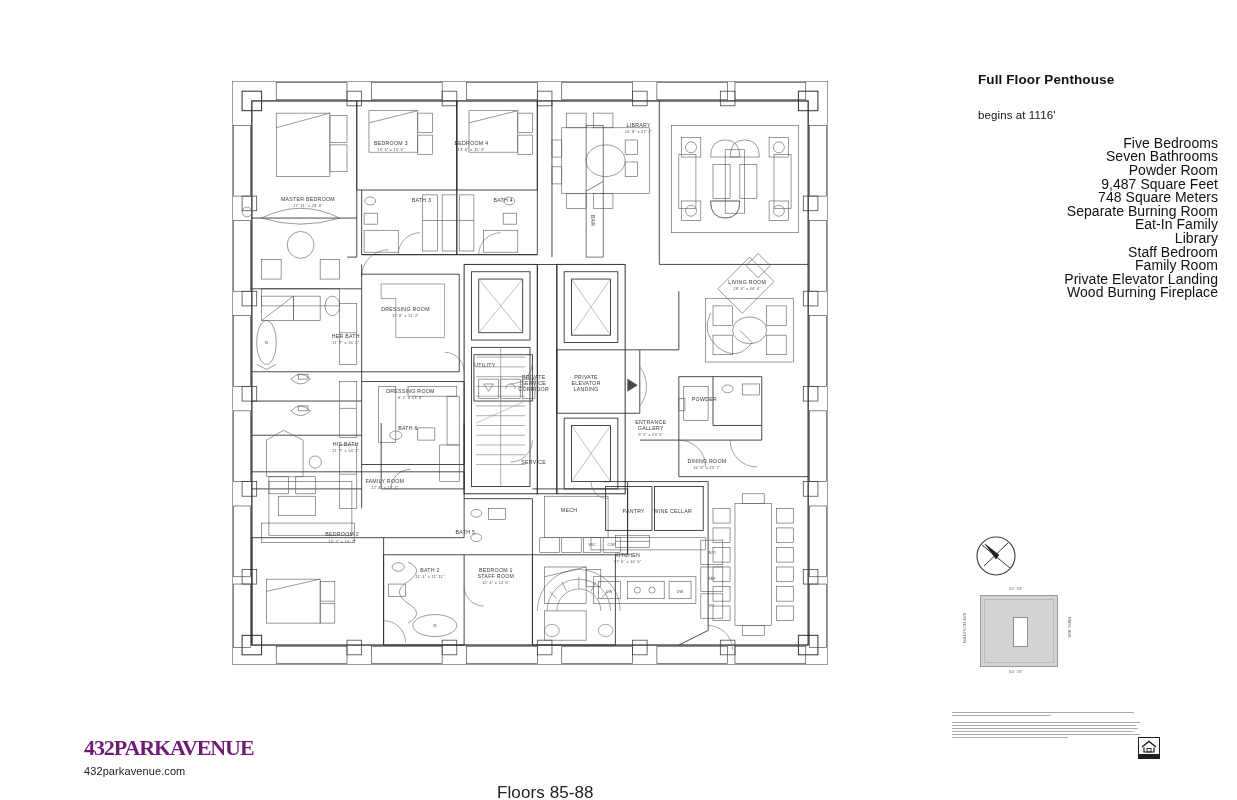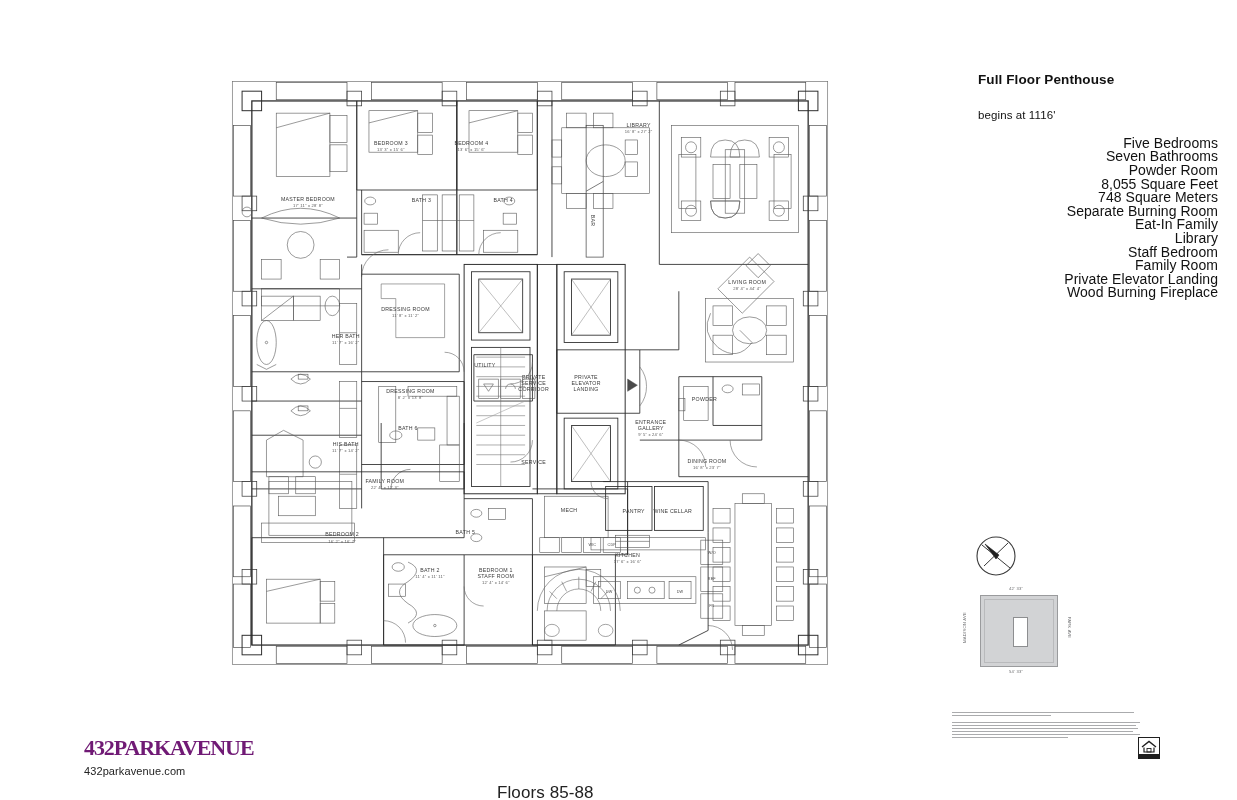--- a/index.html
+++ b/index.html
@@ -591,21 +591,21 @@
     </svg>
   </div>
 
   <div id="spec-panel">
     <div id="spec-title">Full Floor Penthouse</div>
     <div id="spec-sub">begins at 1116'</div>
     <ul id="spec-list">
         <li>Five Bedrooms</li>
         <li>Seven Bathrooms</li>
         <li>Powder Room</li>
-        <li>8,055 Square Feet</li>
+        <li>9,487 Square Feet</li>
         <li>748 Square Meters</li>
         <li>Separate Burning Room</li>
         <li>Eat-In Family</li>
         <li>Library</li>
         <li>Staff Bedroom</li>
         <li>Family Room</li>
         <li>Private Elevator Landing</li>
         <li>Wood Burning Fireplace</li>
       </ul>
   </div>

